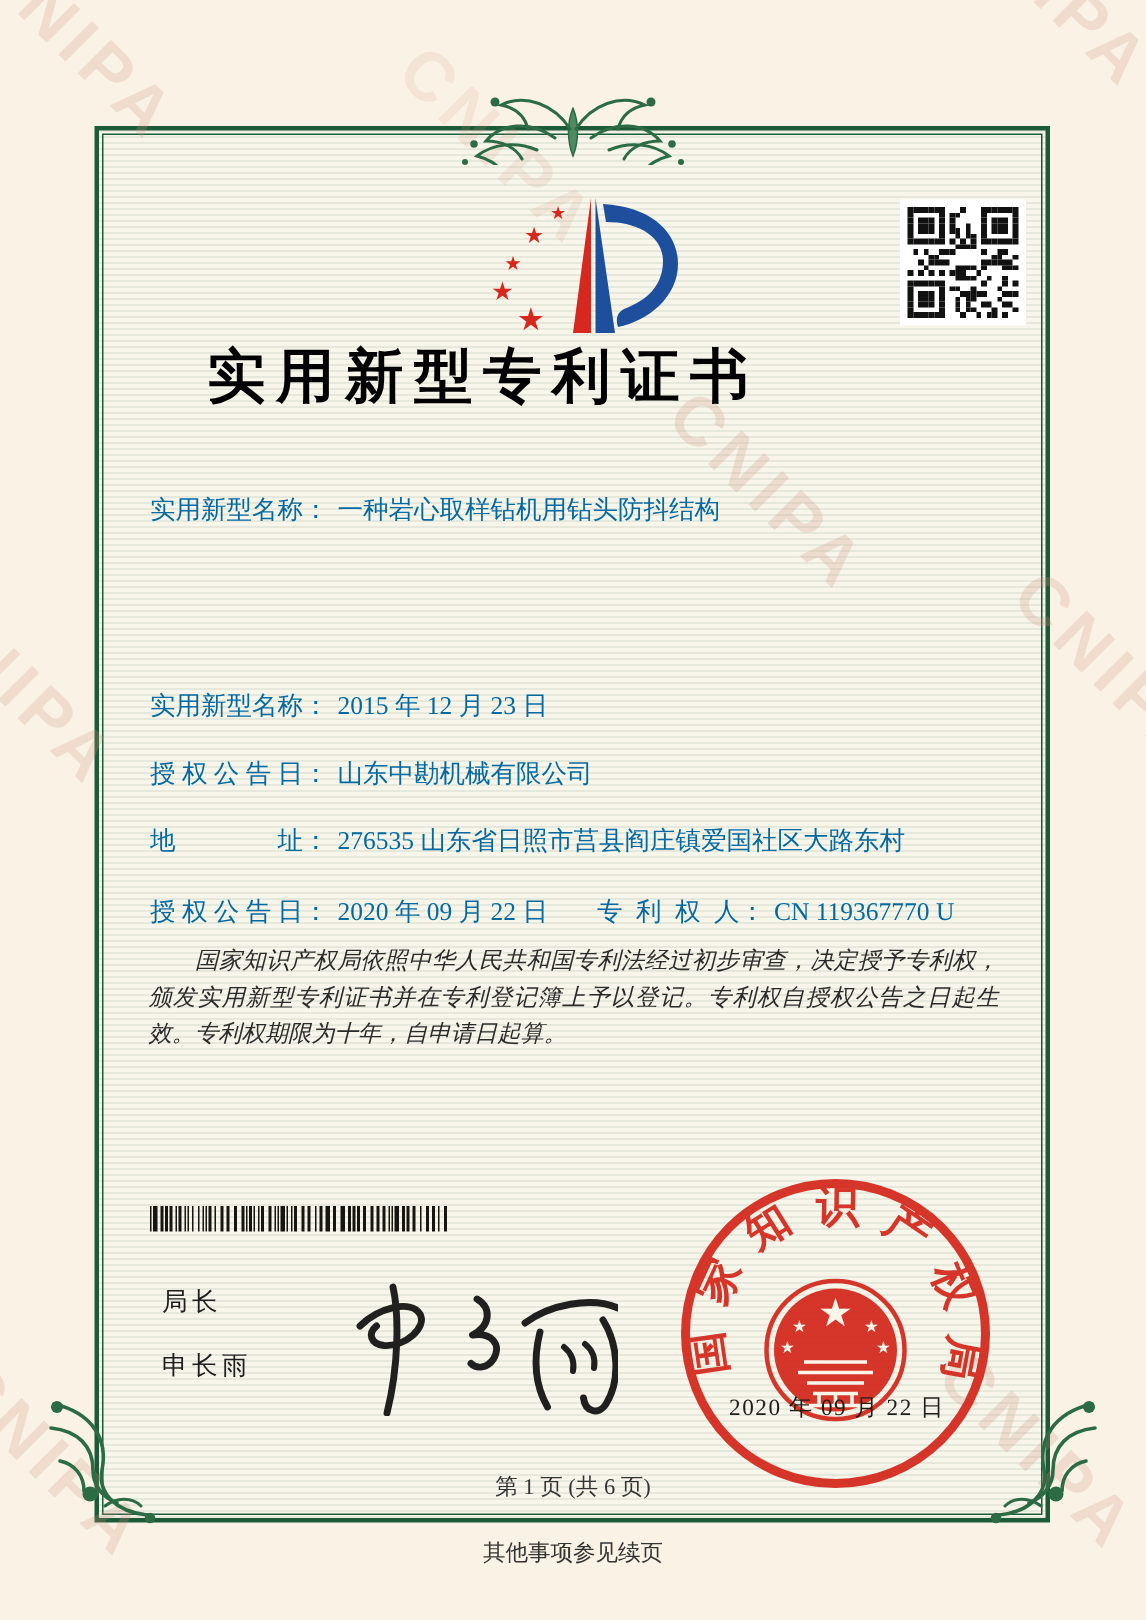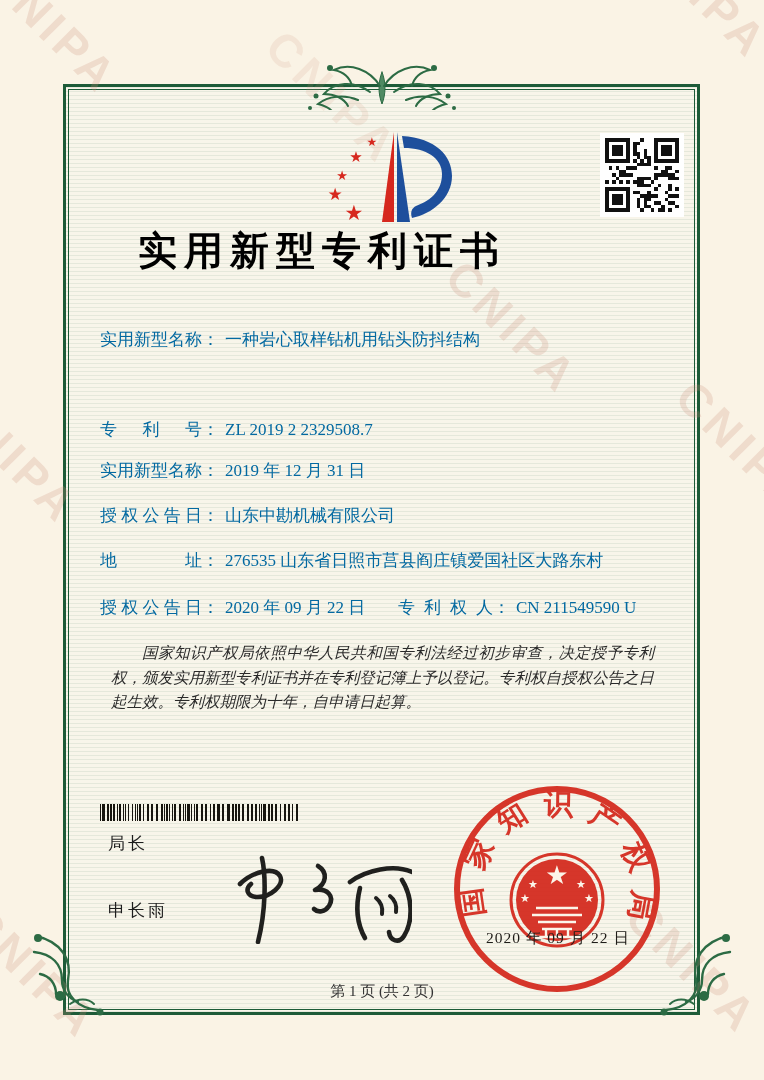--- a/index.html
+++ b/index.html
@@ -31,21 +31,21 @@
     left:0; top:224px; width:644px; text-align:center;
     font-size:39px; font-weight:bold; letter-spacing:7px; color:#000000;
   }
   .row{left:100px; width:570px; height:24px; font-size:17px; color:#0369a1; white-space:nowrap;}
   .row .lbl{display:inline-block; width:102px; text-align:justify; text-align-last:justify; vertical-align:top;}
   .row .val{margin-left:6px;}
   .grant2{position:absolute; left:298px; top:0;}
   .grant2 .lbl2{display:inline-block; width:95px; text-align:justify; text-align-last:justify;}
   .paras{left:99px; top:629px; width:567px; font-size:15.5px; line-height:24.6px;
     text-align:justify; color:#2a2a2a; font-style:italic;}
-  .paras p{margin:12px; text-indent:2em;}
+  .paras p{margin:0; text-indent:2em;}
   .barcode{left:100px; top:804px; height:17px; width:210px; font-size:0; z-index:3;}
   .barcode i{display:inline-block; height:100%; background:#17150f;}
   .signer{left:108px; font-size:17px; letter-spacing:3px; color:#1d1d1d;}
   .seal-date{left:452px; top:928px; width:212px; text-align:center; font-size:15.5px;
     letter-spacing:1px; color:#1f1c18; z-index:5;}
   .footer-page{left:0; top:982px; width:764px; text-align:center; font-size:15px; color:#333;}
   .footer-note{left:0; top:1026px; width:764px; text-align:center; font-size:15px; color:#333;}
   .qr{left:600px; top:133px; width:84px; height:84px; background:#fff; padding:0; z-index:3;}
   .qr-grid{position:absolute; left:5px; top:5px; width:74px; height:74px;
     display:grid; grid-template-columns:repeat(21,1fr); grid-template-rows:repeat(21,1fr);}
@@ -573,47 +573,44 @@
         <span></span>
         <span></span>
       </div>
   </div>
 
   <div class="abs title">实用新型专利证书</div>
 
   <div class="abs row" style="top:328px">
     <span class="lbl">实用新型名称</span><span>：</span><span class="val">一种岩心取样钻机用钻头防抖结构</span>
   </div>
-  <div class="abs row" style="top:418px">
-    <span class="lbl">专利号</span><span>：</span><span class="val">ZL 2019 2 2329508.7</span>
-  </div>
   <div class="abs row" style="top:459px">
-    <span class="lbl">实用新型名称</span><span>：</span><span class="val">2019 年 12 月 31 日</span>
+    <span class="lbl">实用新型名称</span><span>：</span><span class="val">2015 年 12 月 23 日</span>
   </div>
   <div class="abs row" style="top:504px">
     <span class="lbl">授权公告日</span><span>：</span><span class="val">山东中勘机械有限公司</span>
   </div>
   <div class="abs row" style="top:549px">
     <span class="lbl">地址</span><span>：</span><span class="val">276535 山东省日照市莒县阎庄镇爱国社区大路东村</span>
   </div>
 
   <div class="abs row" style="top:596px">
     <span class="lbl">授权公告日</span><span>：</span><span class="val">2020 年 09 月 22 日</span>
     <span class="grant2">
-      <span class="lbl2">专利权人</span><span>：</span><span class="val">CN 211549590 U</span>
+      <span class="lbl2">专利权人</span><span>：</span><span class="val">CN 119367770 U</span>
     </span>
   </div>
 
   <div class="abs paras">
     <p>国家知识产权局依照中华人民共和国专利法经过初步审查，决定授予专利权，颁发实用新型专利证书并在专利登记簿上予以登记。专利权自授权公告之日起生效。专利权期限为十年，自申请日起算。</p>
   </div>
 
   <div class="abs barcode" id="barcode"><i style="width:1px;margin-right:1px"></i><i style="width:3px;margin-right:2px"></i><i style="width:2px;margin-right:1px"></i><i style="width:2px;margin-right:1px"></i><i style="width:2px;margin-right:2px"></i><i style="width:1px;margin-right:1px"></i><i style="width:2px;margin-right:2px"></i><i style="width:1px;margin-right:1px"></i><i style="width:1px;margin-right:2px"></i><i style="width:1px;margin-right:3px"></i><i style="width:1px;margin-right:2px"></i><i style="width:1px;margin-right:1px"></i><i style="width:1px;margin-right:1px"></i><i style="width:2px;margin-right:2px"></i><i style="width:1px;margin-right:3px"></i><i style="width:2px;margin-right:2px"></i><i style="width:2px;margin-right:3px"></i><i style="width:2px;margin-right:3px"></i><i style="width:2px;margin-right:1px"></i><i style="width:1px;margin-right:1px"></i><i style="width:2px;margin-right:1px"></i><i style="width:1px;margin-right:2px"></i><i style="width:1px;margin-right:1px"></i><i style="width:2px;margin-right:3px"></i><i style="width:2px;margin-right:2px"></i><i style="width:1px;margin-right:1px"></i><i style="width:1px;margin-right:1px"></i><i style="width:3px;margin-right:1px"></i><i style="width:1px;margin-right:2px"></i><i style="width:1px;margin-right:1px"></i><i style="width:2px;margin-right:3px"></i><i style="width:2px;margin-right:2px"></i><i style="width:2px;margin-right:3px"></i><i style="width:1px;margin-right:2px"></i><i style="width:2px;margin-right:2px"></i><i style="width:3px;margin-right:2px"></i><i style="width:2px;margin-right:3px"></i><i style="width:3px;margin-right:2px"></i><i style="width:2px;margin-right:1px"></i><i style="width:2px;margin-right:1px"></i><i style="width:2px;margin-right:2px"></i><i style="width:2px;margin-right:3px"></i><i style="width:2px;margin-right:2px"></i><i style="width:2px;margin-right:2px"></i><i style="width:2px;margin-right:2px"></i><i style="width:1px;margin-right:1px"></i><i style="width:1px;margin-right:1px"></i><i style="width:3px;margin-right:2px"></i><i style="width:2px;margin-right:1px"></i><i style="width:2px;margin-right:2px"></i><i style="width:2px;margin-right:3px"></i><i style="width:1px;margin-right:3px"></i><i style="width:2px;margin-right:2px"></i><i style="width:2px;margin-right:2px"></i><i style="width:1px;margin-right:3px"></i><i style="width:2px;margin-right:2px"></i></div>
 
-  <div class="abs signer" style="top:832px">局长</div>
+  <div class="abs signer" style="top:856px">局长</div>
   <div class="abs signer" style="top:899px">申长雨</div>
 
   <svg class="abs" style="left:222px;top:836px" width="190" height="108" viewBox="0 0 190 108">
     <g fill="none" stroke="#20201e" stroke-width="4.6" stroke-linecap="round" stroke-linejoin="round">
       <path d="M18 48 c12 -12 34 -18 40 -8 c5 9 -10 22 -24 21 c-9 -1 -11 -8 -5 -13"></path>
       <path d="M40 22 c4 18 4 52 -4 84"></path>
       <path d="M96 30 c10 6 9 18 -3 24 c12 -2 20 6 14 16 c-4 6 -11 7 -15 3"></path>
       <path d="M128 46 c16 -12 44 -18 62 -10"></path>
       <path d="M138 52 c-5 20 -3 36 5 50"></path>
       <path d="M180 44 c10 16 12 40 2 56 c-5 8 -14 5 -15 -4"></path>
@@ -644,15 +641,16 @@
         <path d="M86 126 h42"></path>
         <path d="M82 133 h50"></path>
         <path d="M88 140 h38"></path>
         <path d="M92 147 h30 M96 147 v8 M118 147 v8 M107 147 v8"></path>
         <path d="M84 155 h46"></path>
       </g>
     </g>
   </svg>
   <div class="abs seal-date">2020 年 09 月 22 日</div>
 
-  <div class="abs footer-page">第 1 页 (共 2 页)</div>
+  <div class="abs footer-page">第 1 页 (共 6 页)</div>
+  <div class="abs footer-note">其他事项参见续页</div>
 
 </div>
 
 </body></html>

